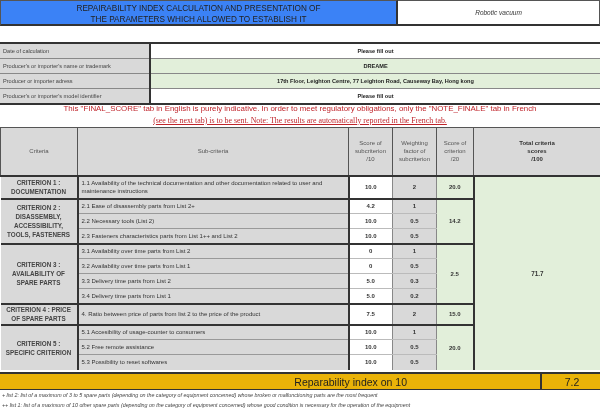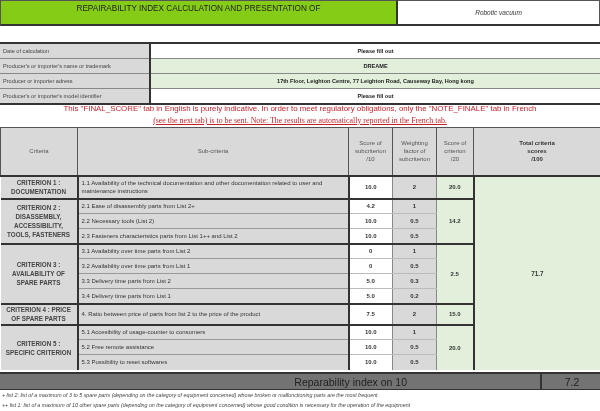--- a/index.html
+++ b/index.html
@@ -1,19 +1,19 @@
 <!DOCTYPE html>
 <html><head>
 <meta charset="utf-8">
 <style>
   html,body{margin:0;padding:0;background:#ffffff;}
   body{width:600px;height:411px;overflow:hidden;font-family:"Liberation Sans",sans-serif;color:#222;position:relative;}
   .abs{position:absolute;box-sizing:border-box;}
   
-  .title{left:0;top:0;width:398px;height:26px;background:#84cc16;border:1px solid #555;border-right:2px solid #333;border-bottom:2px solid #333;
+  .title{left:0;top:0;width:398px;height:26px;background:#3b82f6;border:1px solid #555;border-right:2px solid #333;border-bottom:2px solid #333;
     font-size:8.2px;text-align:center;line-height:11px;padding-top:2px;color:#222;}
   .product{left:398px;top:0;width:202px;height:26px;background:#fff;border-top:1px solid #555;border-right:1px solid #555;border-bottom:2px solid #333;
     font-size:6.5px;font-style:italic;text-align:center;line-height:24px;color:#333;}
   
   .info{left:0;top:42px;width:600px;border-collapse:collapse;font-size:5.6px;}
   table{border-collapse:collapse;}
   .info td{height:14px;padding:0 3px;border-bottom:1px solid #888;}
   .info td.lbl{width:143px;background:#d9d9d9;color:#444;border-right:2px solid #333;}
   .info td.val{text-align:center;font-weight:bold;color:#222;}
   .info td.val.green{background:#e2efda;}
@@ -26,30 +26,31 @@
   .grid th{background:#d9d9d9;font-weight:normal;font-size:6px;color:#555;line-height:8px;height:48px;border:1px solid #555;border-bottom:2px solid #333;}
   .grid th.bold{font-weight:bold;color:#333;}
   .crit{background:#d9d9d9;text-align:center;font-weight:bold;font-size:6.3px;color:#444;line-height:9px;border-right:2px solid #333;border-bottom:2px solid #333;}
   .sub{background:#d9d9d9;font-size:6px;color:#333;padding-left:3px !important;border-bottom:1px solid #999;border-right:2px solid #333;line-height:8px;}
   .score{background:#ffffff;text-align:center;font-size:6px;font-weight:bold;color:#333;border-bottom:1px solid #bbb;border-right:1px solid #888;}
   .weight{background:#d9d9d9;text-align:center;font-size:6px;font-weight:bold;color:#333;border-bottom:1px solid #bbb;border-right:1px solid #888;}
   .cscore{background:#e2efda;text-align:center;font-size:6px;font-weight:bold;color:#333;border-bottom:2px solid #333;border-right:2px solid #333;}
   .total{background:#e2efda;text-align:center;font-size:6.3px;font-weight:bold;color:#333;}
   .grid tr.last td.sub,.grid tr.last td.score,.grid tr.last td.weight{border-bottom:2px solid #333;}
   .h1{height:23px;} .hs{height:15px;}
-  .index-bar{left:0;top:372px;width:600px;height:18px;background:#737373;border-top:2px solid #333;border-bottom:1px solid #333;}
+  .index-bar{left:0;top:372px;width:600px;height:18px;background:#eab308;border-top:2px solid #333;border-bottom:1px solid #333;}
   .index-label{position:absolute;right:193px;top:0;line-height:16px;font-size:10.5px;color:#1f1f1f;}
   .index-value{position:absolute;left:540px;width:60px;top:0;border-left:2px solid #333;height:16px;line-height:16px;text-align:center;font-size:10.5px;color:#1f1f1f;}
   .fn{left:2px;font-size:5.3px;font-style:italic;color:#444;white-space:nowrap;}
 </style>
 </head>
 <body>
 
 <div class="abs title">
   <div>REPAIRABILITY INDEX CALCULATION AND PRESENTATION OF</div>
+  <div>THE PARAMETERS WHICH ALLOWED TO ESTABLISH IT</div>
 </div>
 <div class="abs product">Robotic vacuum</div>
 
 <table class="abs info">
   <tbody>
       <tr>
     <td class="lbl">Date of calculation</td>
     <td class="val">Please fill out</td>
   </tr>
   <tr>

